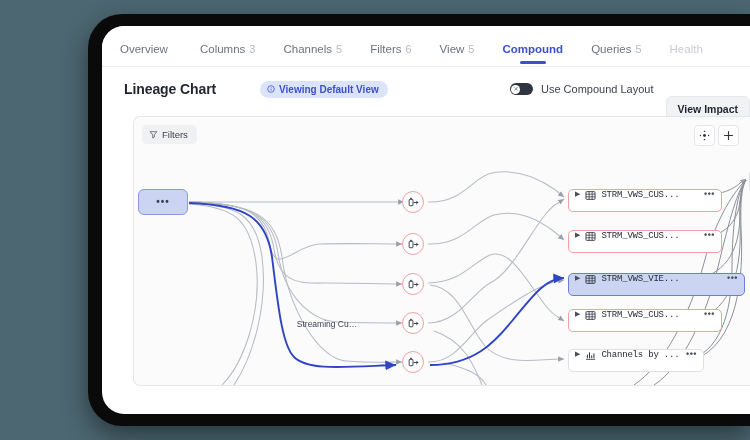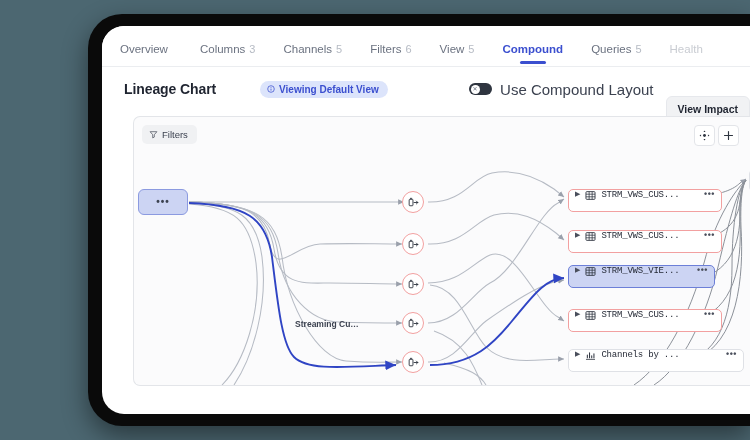--- a/index.html
+++ b/index.html
@@ -51,21 +51,21 @@
   #head-right{margin-left:auto;display:flex;align-items:center;padding-right:0;}
   #compound-toggle{
     width:23px;height:12px;border-radius:7px;background:#2f3540;
     position:relative;flex:0 0 auto;cursor:pointer;
   }
   #compound-toggle .knob{
     position:absolute;left:1.5px;top:1.5px;width:9px;height:9px;border-radius:50%;
     background:#fff;display:flex;align-items:center;justify-content:center;
     font-size:6px;color:#6b7280;line-height:1;
   }
-  #toggle-label{font-size:15px;color:#3c4250;margin-left:8px;white-space:nowrap;}
+  #toggle-label{font-size:11px;color:#3c4250;margin-left:8px;white-space:nowrap;}
   #view-impact-btn{
     margin-left:12px;background:#f1f2f4;border:1px solid #e6e8ec;border-radius:6px;
     font-size:10.5px;font-weight:bold;color:#1f2430;padding:6px 11px;white-space:nowrap;cursor:pointer;margin-top:39px;
   }
   
   #canvas-wrap{
     position:absolute;left:31px;top:90px;width:617px;height:268px;
     border:1px solid #e3e5e9;border-right:none;border-radius:7px 0 0 7px;
     background:#fbfbfc;overflow:hidden;
   }
@@ -96,21 +96,21 @@
     display:flex;align-items:center;justify-content:center;cursor:pointer;
   }
   #node-source .dots3{font-size:10px;color:#3c4250;letter-spacing:1px;line-height:1;font-weight:bold;}
   .circ-node{
     width:22px;height:22px;border-radius:50%;background:#fff;
     border:1.4px solid #f2a0a0;display:flex;align-items:center;justify-content:center;cursor:pointer;
   }
   .circ-node svg{width:13px;height:13px;}
   #stream-label{
     position:absolute;z-index:4;left:148px;top:202px;width:90px;
-    font-size:8.5px;color:#3c4250;text-align:center;white-space:nowrap;font-weight:bold;
+    font-size:8.5px;color:#3c4250;text-align:center;white-space:nowrap;
   }
   .rect-node{
     height:23px;border-radius:5px;background:#fff;border:1.2px solid #f2a0a0;
     display:flex;align-items:flex-start;padding:0 6px;box-sizing:border-box;cursor:pointer;gap:5px;
   }
   .rect-node.plain{border-color:#dfe1e6;}
   .rect-node.sel{background:#ccd4f3;border-color:#6c7fd8;}
   .rect-node .caret{font-size:7px;color:#4a4f5c;line-height:1;}
   .rect-node .nicon{width:11px;height:11px;flex:0 0 auto;}
   .rect-node .nlabel{
@@ -302,41 +302,41 @@
     <div class="node rect-node" style="left:434px;top:113px;width:154px">
       <span class="caret">▶</span>
       <svg class="nicon" viewBox="0 0 16 16">
         <rect x="1.4" y="2.4" width="13.2" height="11.2" rx="1.3" fill="none" stroke="#2f3540" stroke-width="1.3"></rect>
         <path d="M1.4 6.1h13.2M1.4 9.9h13.2M6 2.4v11.2M10.4 2.4v11.2" stroke="#2f3540" stroke-width="1.1"></path>
       </svg>
       <span class="nlabel">STRM_VWS_CUS...</span>
       <span class="nmore">•••</span>
     </div>
 
-    <div class="node rect-node sel" style="left:434px;top:148px;width:147px">
+    <div class="node rect-node sel" style="left:434px;top:156px;width:177px">
       <span class="caret">▶</span>
       <svg class="nicon" viewBox="0 0 16 16">
         <rect x="1.4" y="2.4" width="13.2" height="11.2" rx="1.3" fill="none" stroke="#2f3540" stroke-width="1.3"></rect>
         <path d="M1.4 6.1h13.2M1.4 9.9h13.2M6 2.4v11.2M10.4 2.4v11.2" stroke="#2f3540" stroke-width="1.1"></path>
       </svg>
       <span class="nlabel">STRM_VWS_VIE...</span>
       <span class="nmore">•••</span>
     </div>
 
     <div class="node rect-node" style="left:434px;top:192px;width:154px">
       <span class="caret">▶</span>
       <svg class="nicon" viewBox="0 0 16 16">
         <rect x="1.4" y="2.4" width="13.2" height="11.2" rx="1.3" fill="none" stroke="#2f3540" stroke-width="1.3"></rect>
         <path d="M1.4 6.1h13.2M1.4 9.9h13.2M6 2.4v11.2M10.4 2.4v11.2" stroke="#2f3540" stroke-width="1.1"></path>
       </svg>
       <span class="nlabel">STRM_VWS_CUS...</span>
       <span class="nmore">•••</span>
     </div>
 
-    <div class="node rect-node plain" style="left:434px;top:232px;width:176px">
+    <div class="node rect-node plain" style="left:434px;top:232px;width:136px">
       <span class="caret">▶</span>
       <svg class="nicon" viewBox="0 0 16 16">
         <path d="M3.4 11.4V7.2M6.6 11.4V4.2M9.8 11.4V8.4M13 11.4V5.6" stroke="#2f3540" stroke-width="1.5" stroke-linecap="round"></path>
         <path d="M2 13.6h12" stroke="#2f3540" stroke-width="1.2" stroke-linecap="round"></path>
       </svg>
       <span class="nlabel">Channels by ...</span>
       <span class="nmore">•••</span>
     </div>
 
     <div class="node rect-node plain" style="left:615px;top:52px;width:120px">

